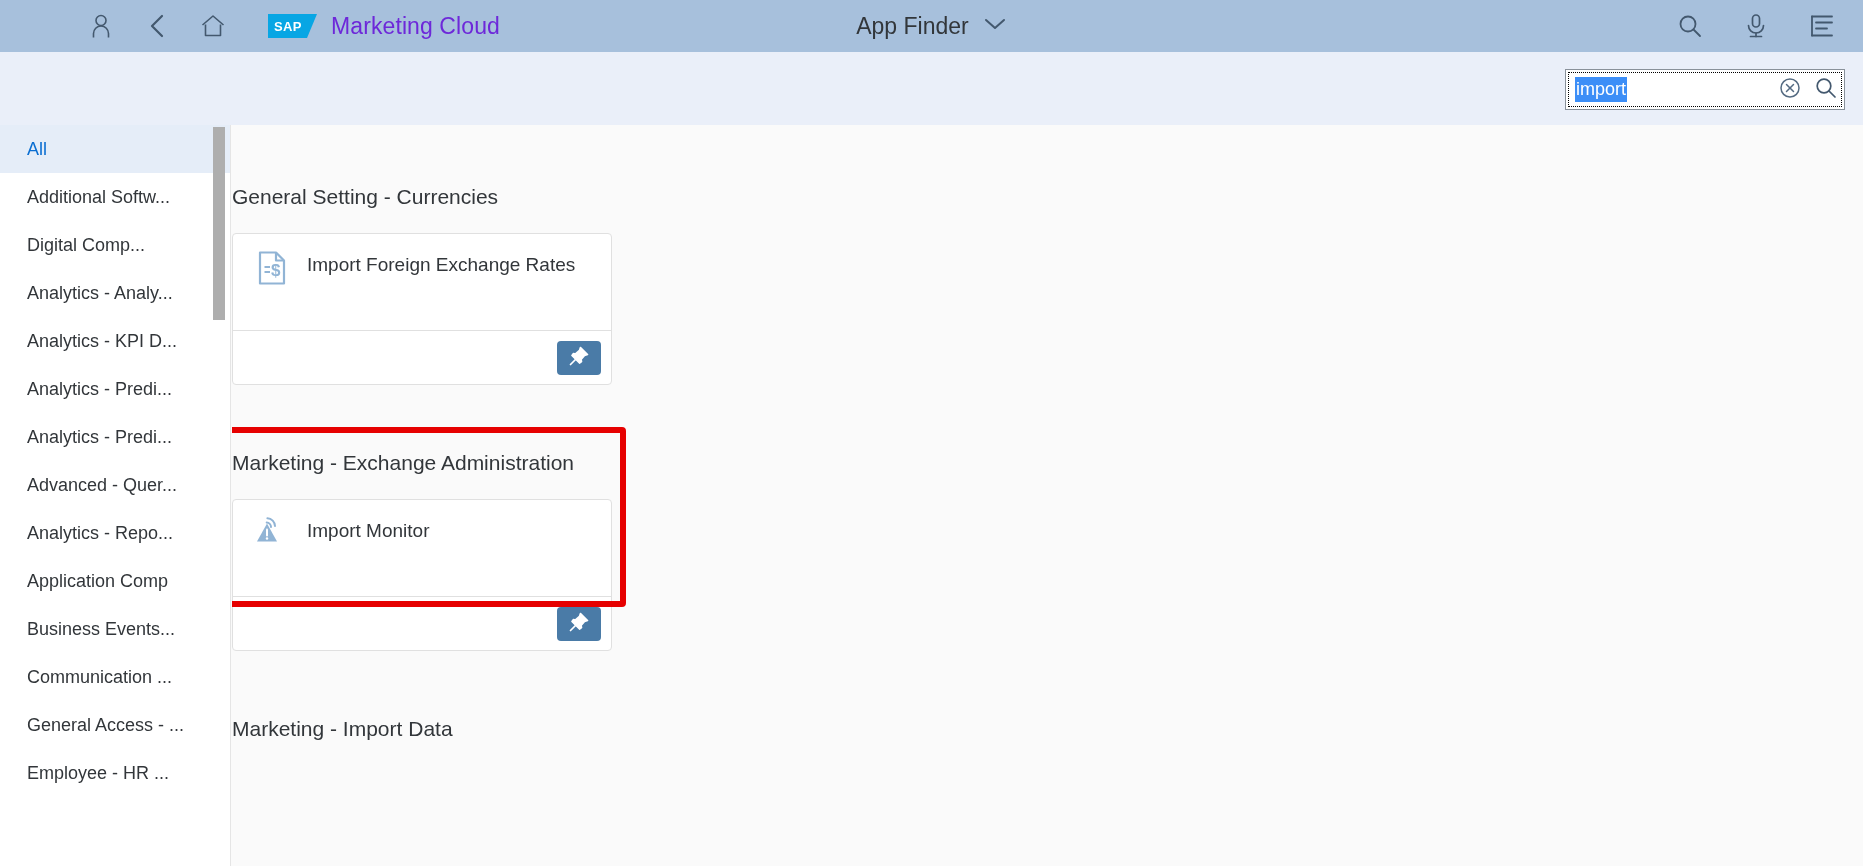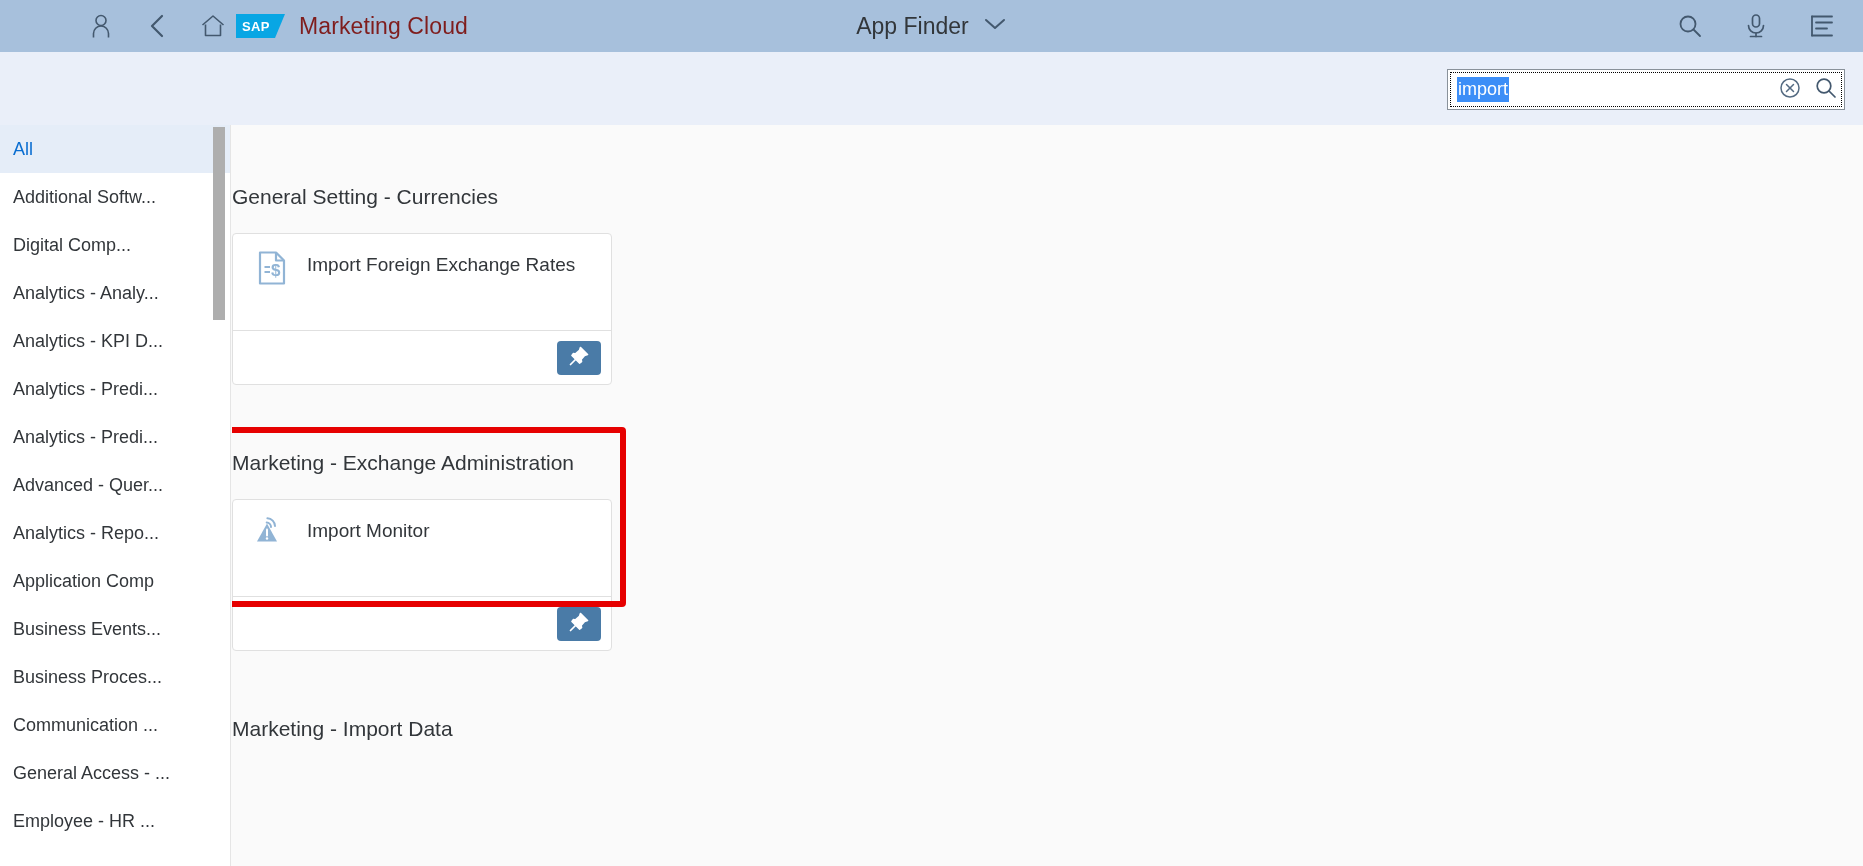--- a/index.html
+++ b/index.html
@@ -32,28 +32,28 @@
     height: 46px;
     display: flex;
     align-items: center;
     justify-content: center;
     cursor: pointer;
   }
   .hdr-btn svg { display: block; }
   .sap-logo {
     width: 49px;
     height: 24px;
-    margin-left: 0;
+    margin-left: 32px;
     position: relative;
     display: block;
   }
   .sap-logo svg { display: block; }
   .brand-title {
     font-size: 23px;
-    color: #7f1d1d;
+    color: #6d28d9;
     margin-left: 14px;
     white-space: nowrap;
     letter-spacing: 0.1px;
   }
   .hdr-center {
     position: absolute;
     left: 0; right: 0;
     top: 0;
     height: 52px;
     display: flex;
@@ -88,21 +88,21 @@
     position: absolute;
     top: 52px; left: 0;
     width: 1863px;
     height: 73px;
     background: #eaeff9;
   }
   .search-wrap {
     position: absolute;
     right: 18px;
     top: 17px;
-    width: 398px;
+    width: 280px;
     height: 41px;
     background: #ffffff;
     border: 1px solid #89919a;
     display: flex;
     align-items: center;
     outline: 1px dotted #000;
     outline-offset: -4px;
   }
   .sel-text {
     font-size: 18px;
@@ -139,21 +139,21 @@
     width: 231px;
     height: 741px;
     background: #ffffff;
     border-right: 1px solid #e5e5e5;
     overflow: hidden;
   }
   .side-item {
     height: 48px;
     display: flex;
     align-items: center;
-    padding-left: 13px;
+    padding-left: 27px;
     font-size: 18px;
     color: #32363a;
     white-space: nowrap;
     cursor: pointer;
   }
   .side-item.selected {
     background: #e5edf8;
     color: #0a6ed1;
   }
   .side-scrollbar-track {
@@ -396,23 +396,20 @@
           <span>Advanced - Quer...</span>
         </div>
         <div class="side-item">
           <span>Analytics - Repo...</span>
         </div>
         <div class="side-item">
           <span>Application Comp</span>
         </div>
         <div class="side-item">
           <span>Business Events...</span>
-        </div>
-        <div class="side-item">
-          <span>Business Proces...</span>
         </div>
         <div class="side-item">
           <span>Communication ...</span>
         </div>
         <div class="side-item">
           <span>General Access - ...</span>
         </div>
         <div class="side-item">
           <span>Employee - HR ...</span>
         </div>

